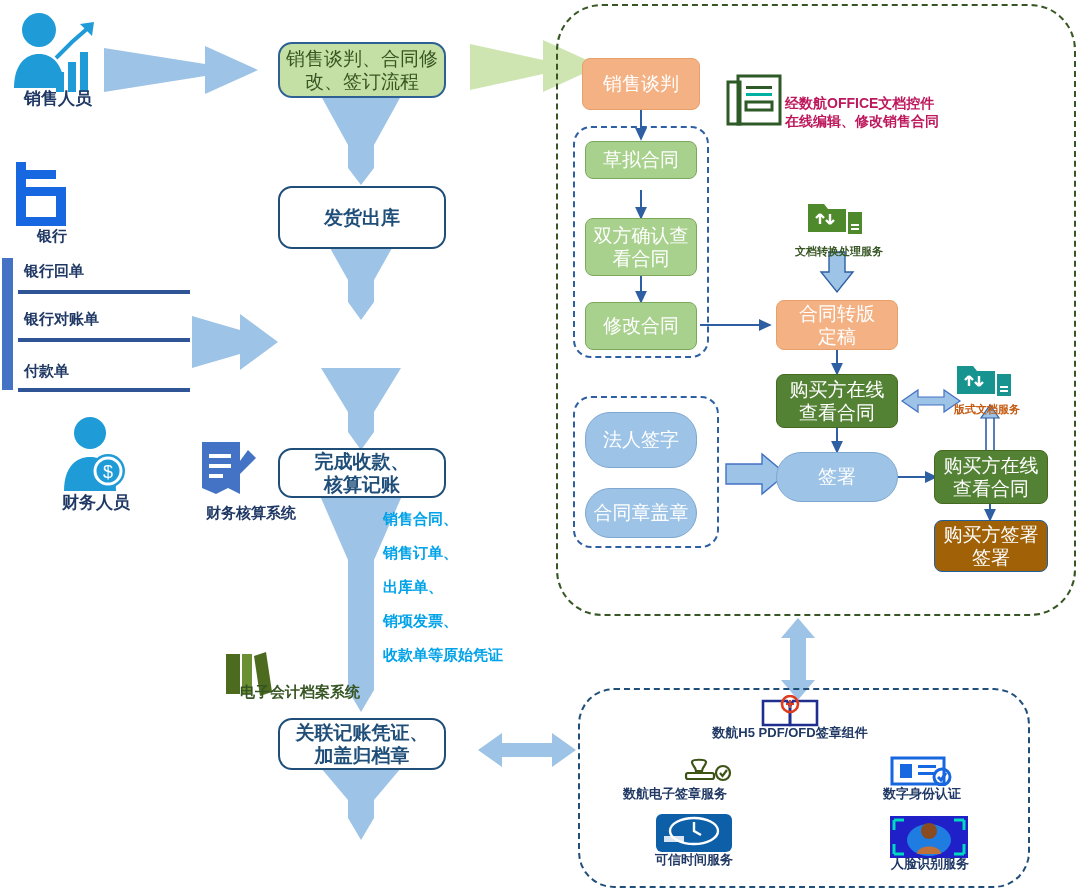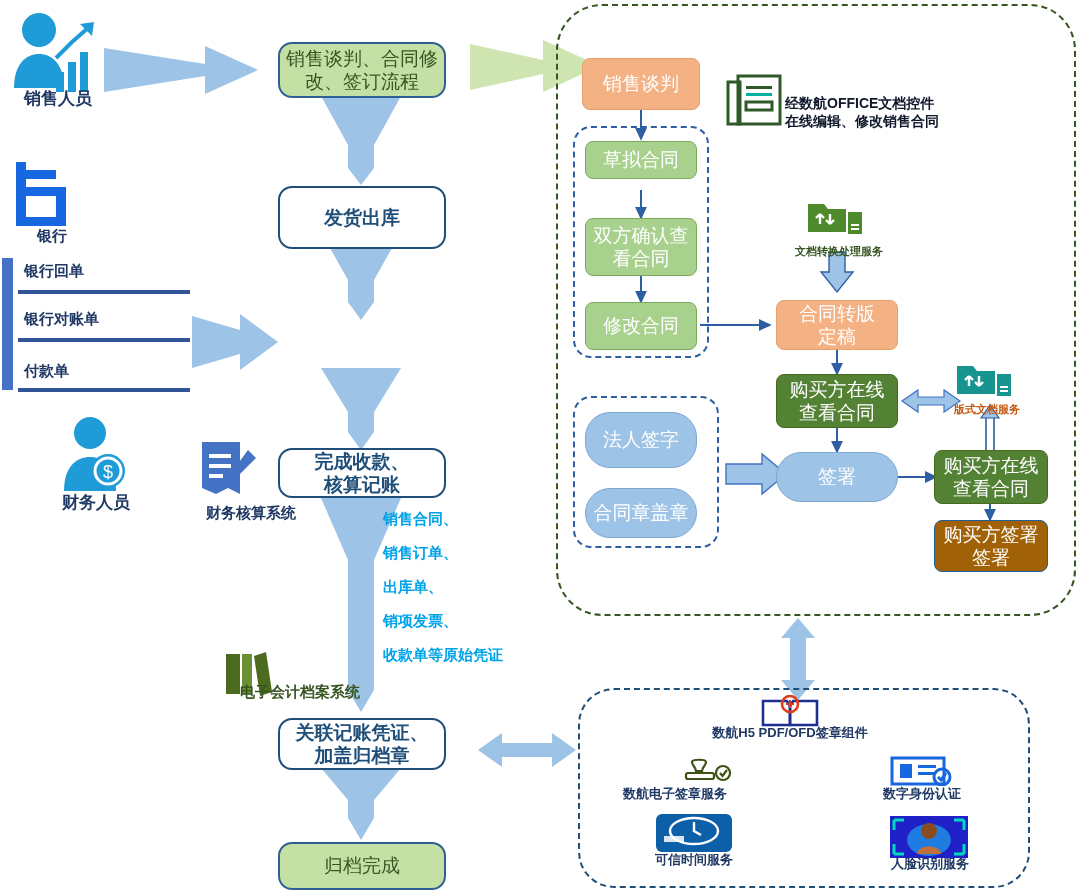--- a/index.html
+++ b/index.html
@@ -86,21 +86,21 @@
     white-space: pre-line;
     line-height: 1.3;
   }
   .lbl-actor {
     color: #1f3864;
     font-size: 17px;
     font-weight: 700;
     text-align: center;
   }
   .lbl-green {
-    color: #0f172a;
+    color: #be185d;
     font-size: 14px;
     font-weight: 700;
     text-align: left;
   }
   .lbl-green-sm {
     color: #375623;
     font-size: 11px;
     font-weight: 700;
     text-align: center;
   }
@@ -267,21 +267,20 @@
   </div>
   <div class="lbl" style="left:212px;top:682px;width:176px;color:#375623;font-size:15px;font-weight:700;text-align:center;">电子会计档案系统</div>
 
   <div class="node flowbox green" style="left:278px;top:42px;width:168px;height:56px;">销售谈判、合同修
 改、签订流程</div>
   <div class="node flowbox" style="left:278px;top:186px;width:168px;height:63px;">发货出库</div>
   <div class="node flowbox" style="left:278px;top:448px;width:168px;height:50px;">完成收款、
 核算记账</div>
   <div class="node flowbox" style="left:278px;top:718px;width:168px;height:52px;">关联记账凭证、
 加盖归档章</div>
-  <div class="node flowbox green" style="left:278px;top:842px;width:168px;height:48px;">归档完成</div>
 
   <div class="lbl lbl-cyan" style="left:383px;top:509px;">销售合同、</div>
   <div class="lbl lbl-cyan" style="left:383px;top:543px;">销售订单、</div>
   <div class="lbl lbl-cyan" style="left:383px;top:577px;">出库单、</div>
   <div class="lbl lbl-cyan" style="left:383px;top:611px;">销项发票、</div>
   <div class="lbl lbl-cyan" style="left:383px;top:645px;">收款单等原始凭证</div>
 
   <div class="dash-green-outer" style="left:556px;top:4px;width:520px;height:612px;"></div>
 
   <div class="node rbox orange" style="left:582px;top:58px;width:118px;height:52px;">销售谈判</div>

